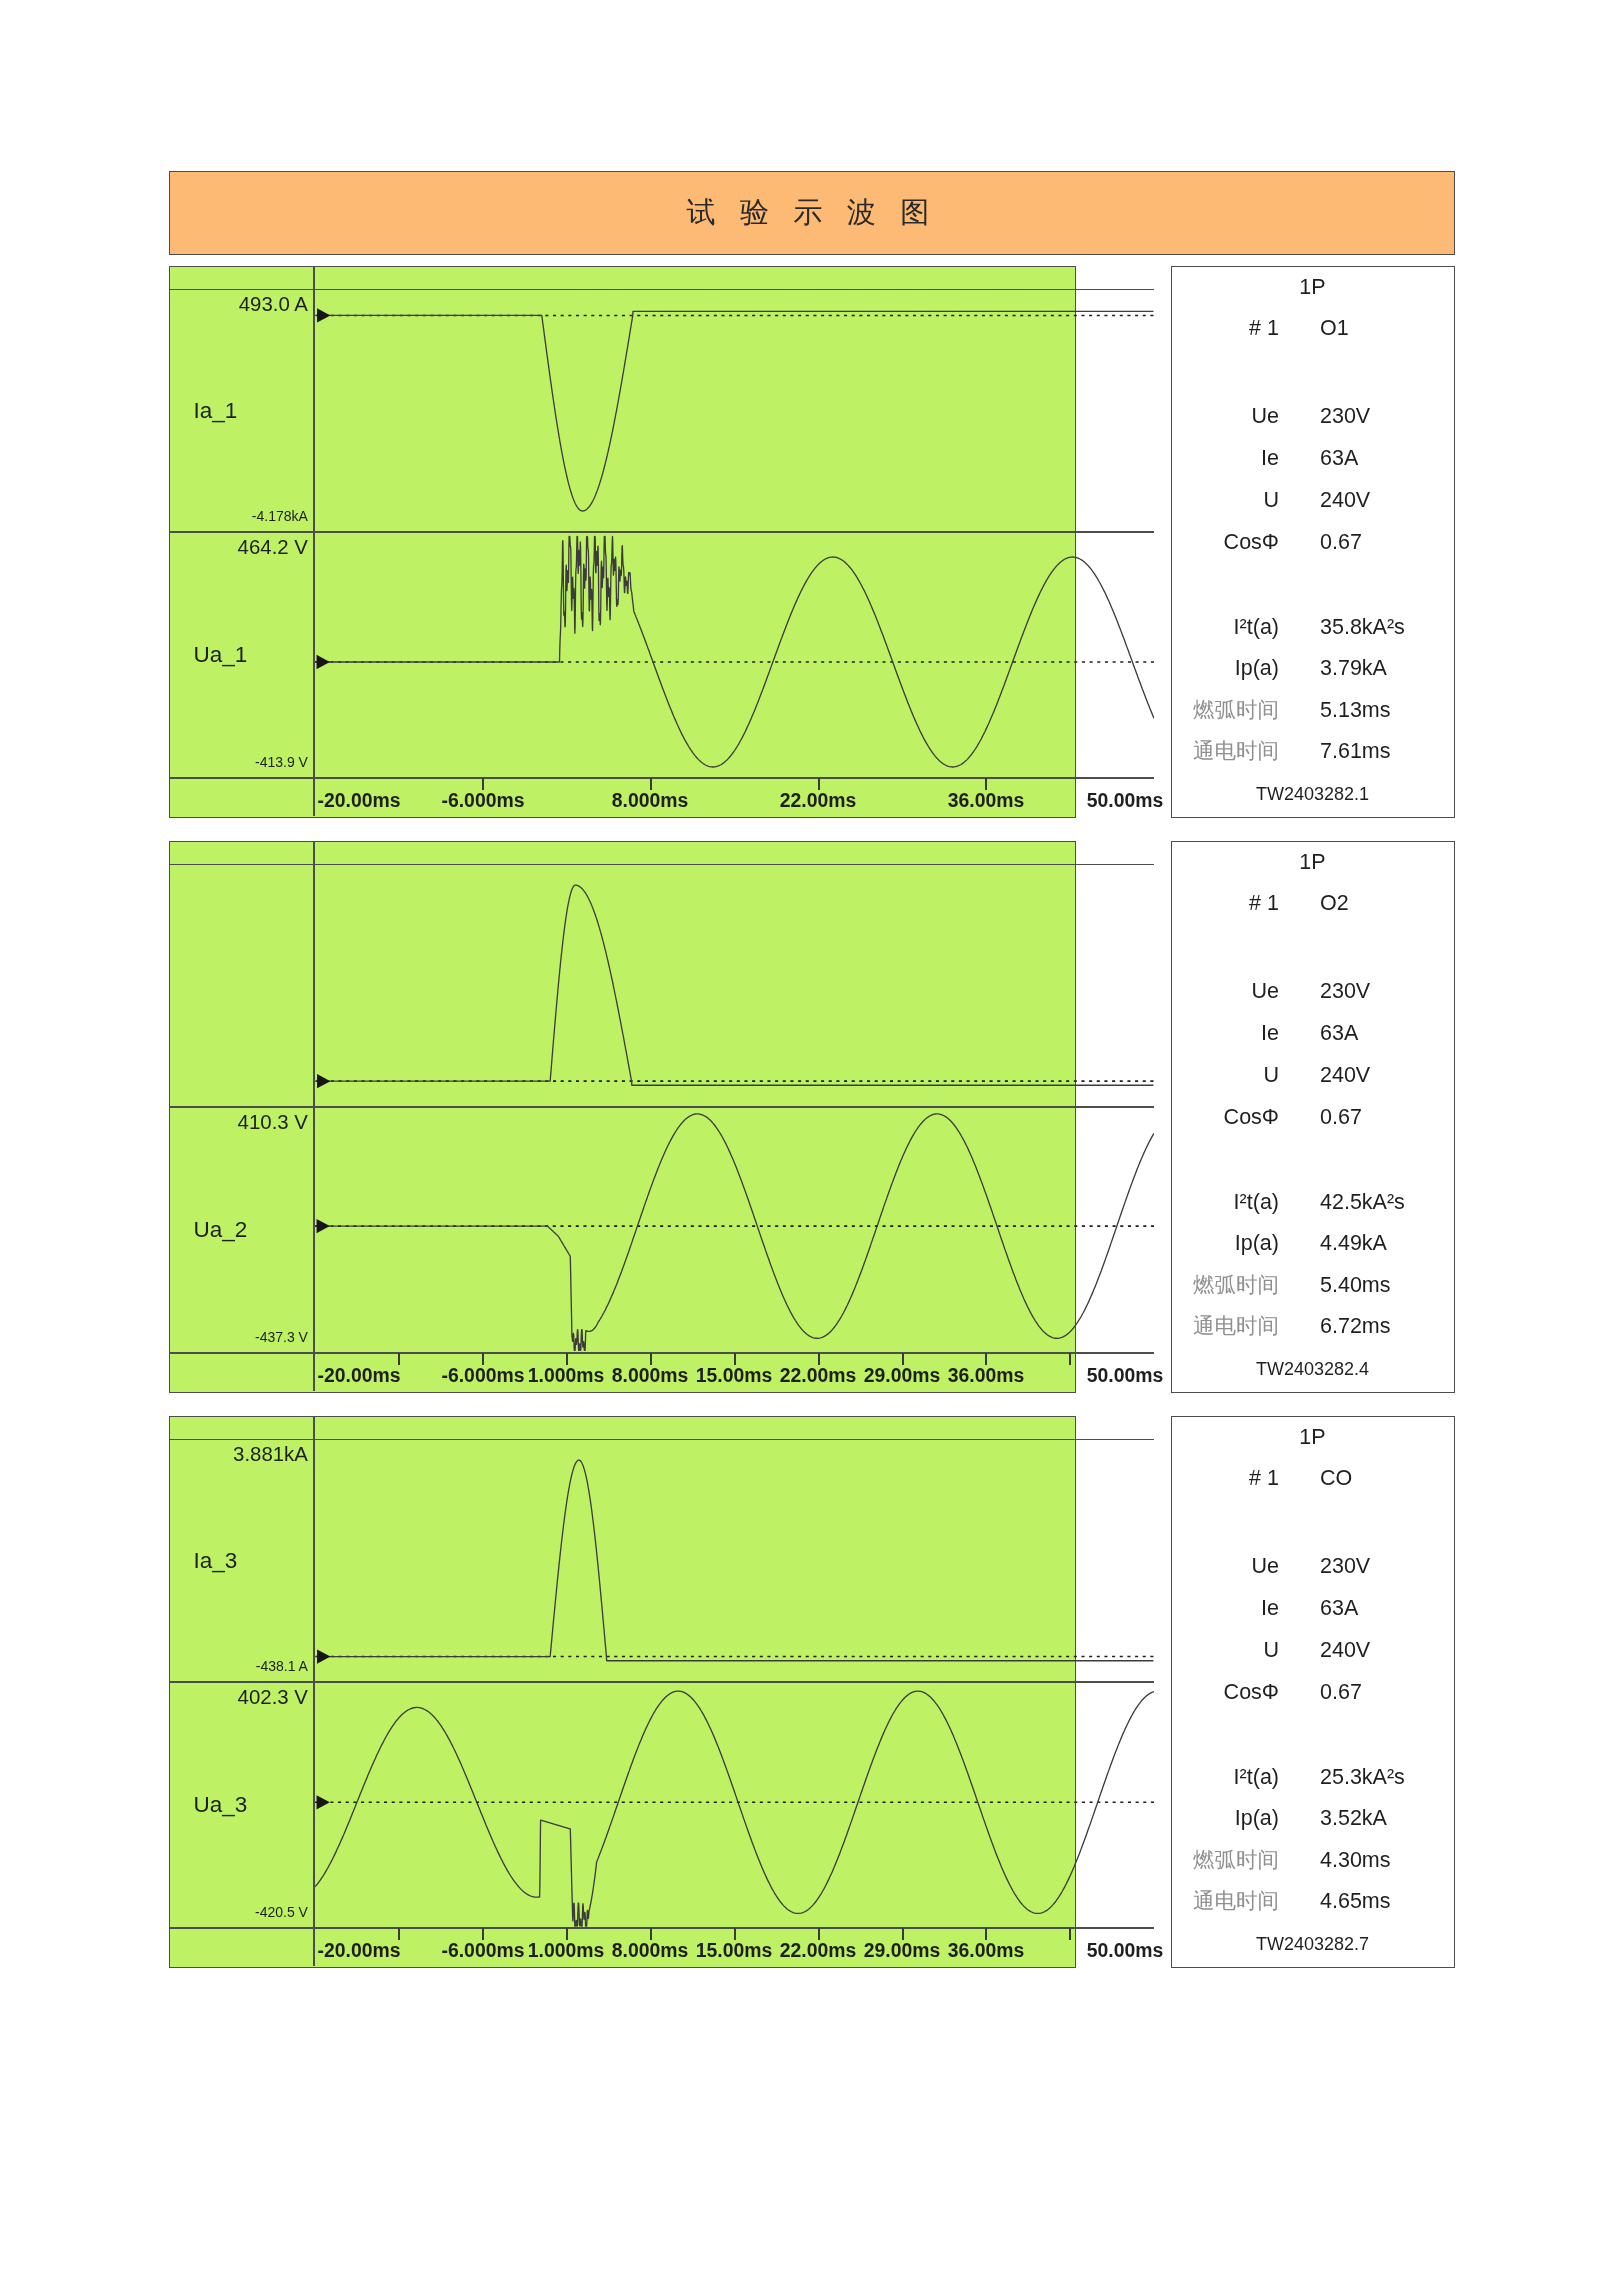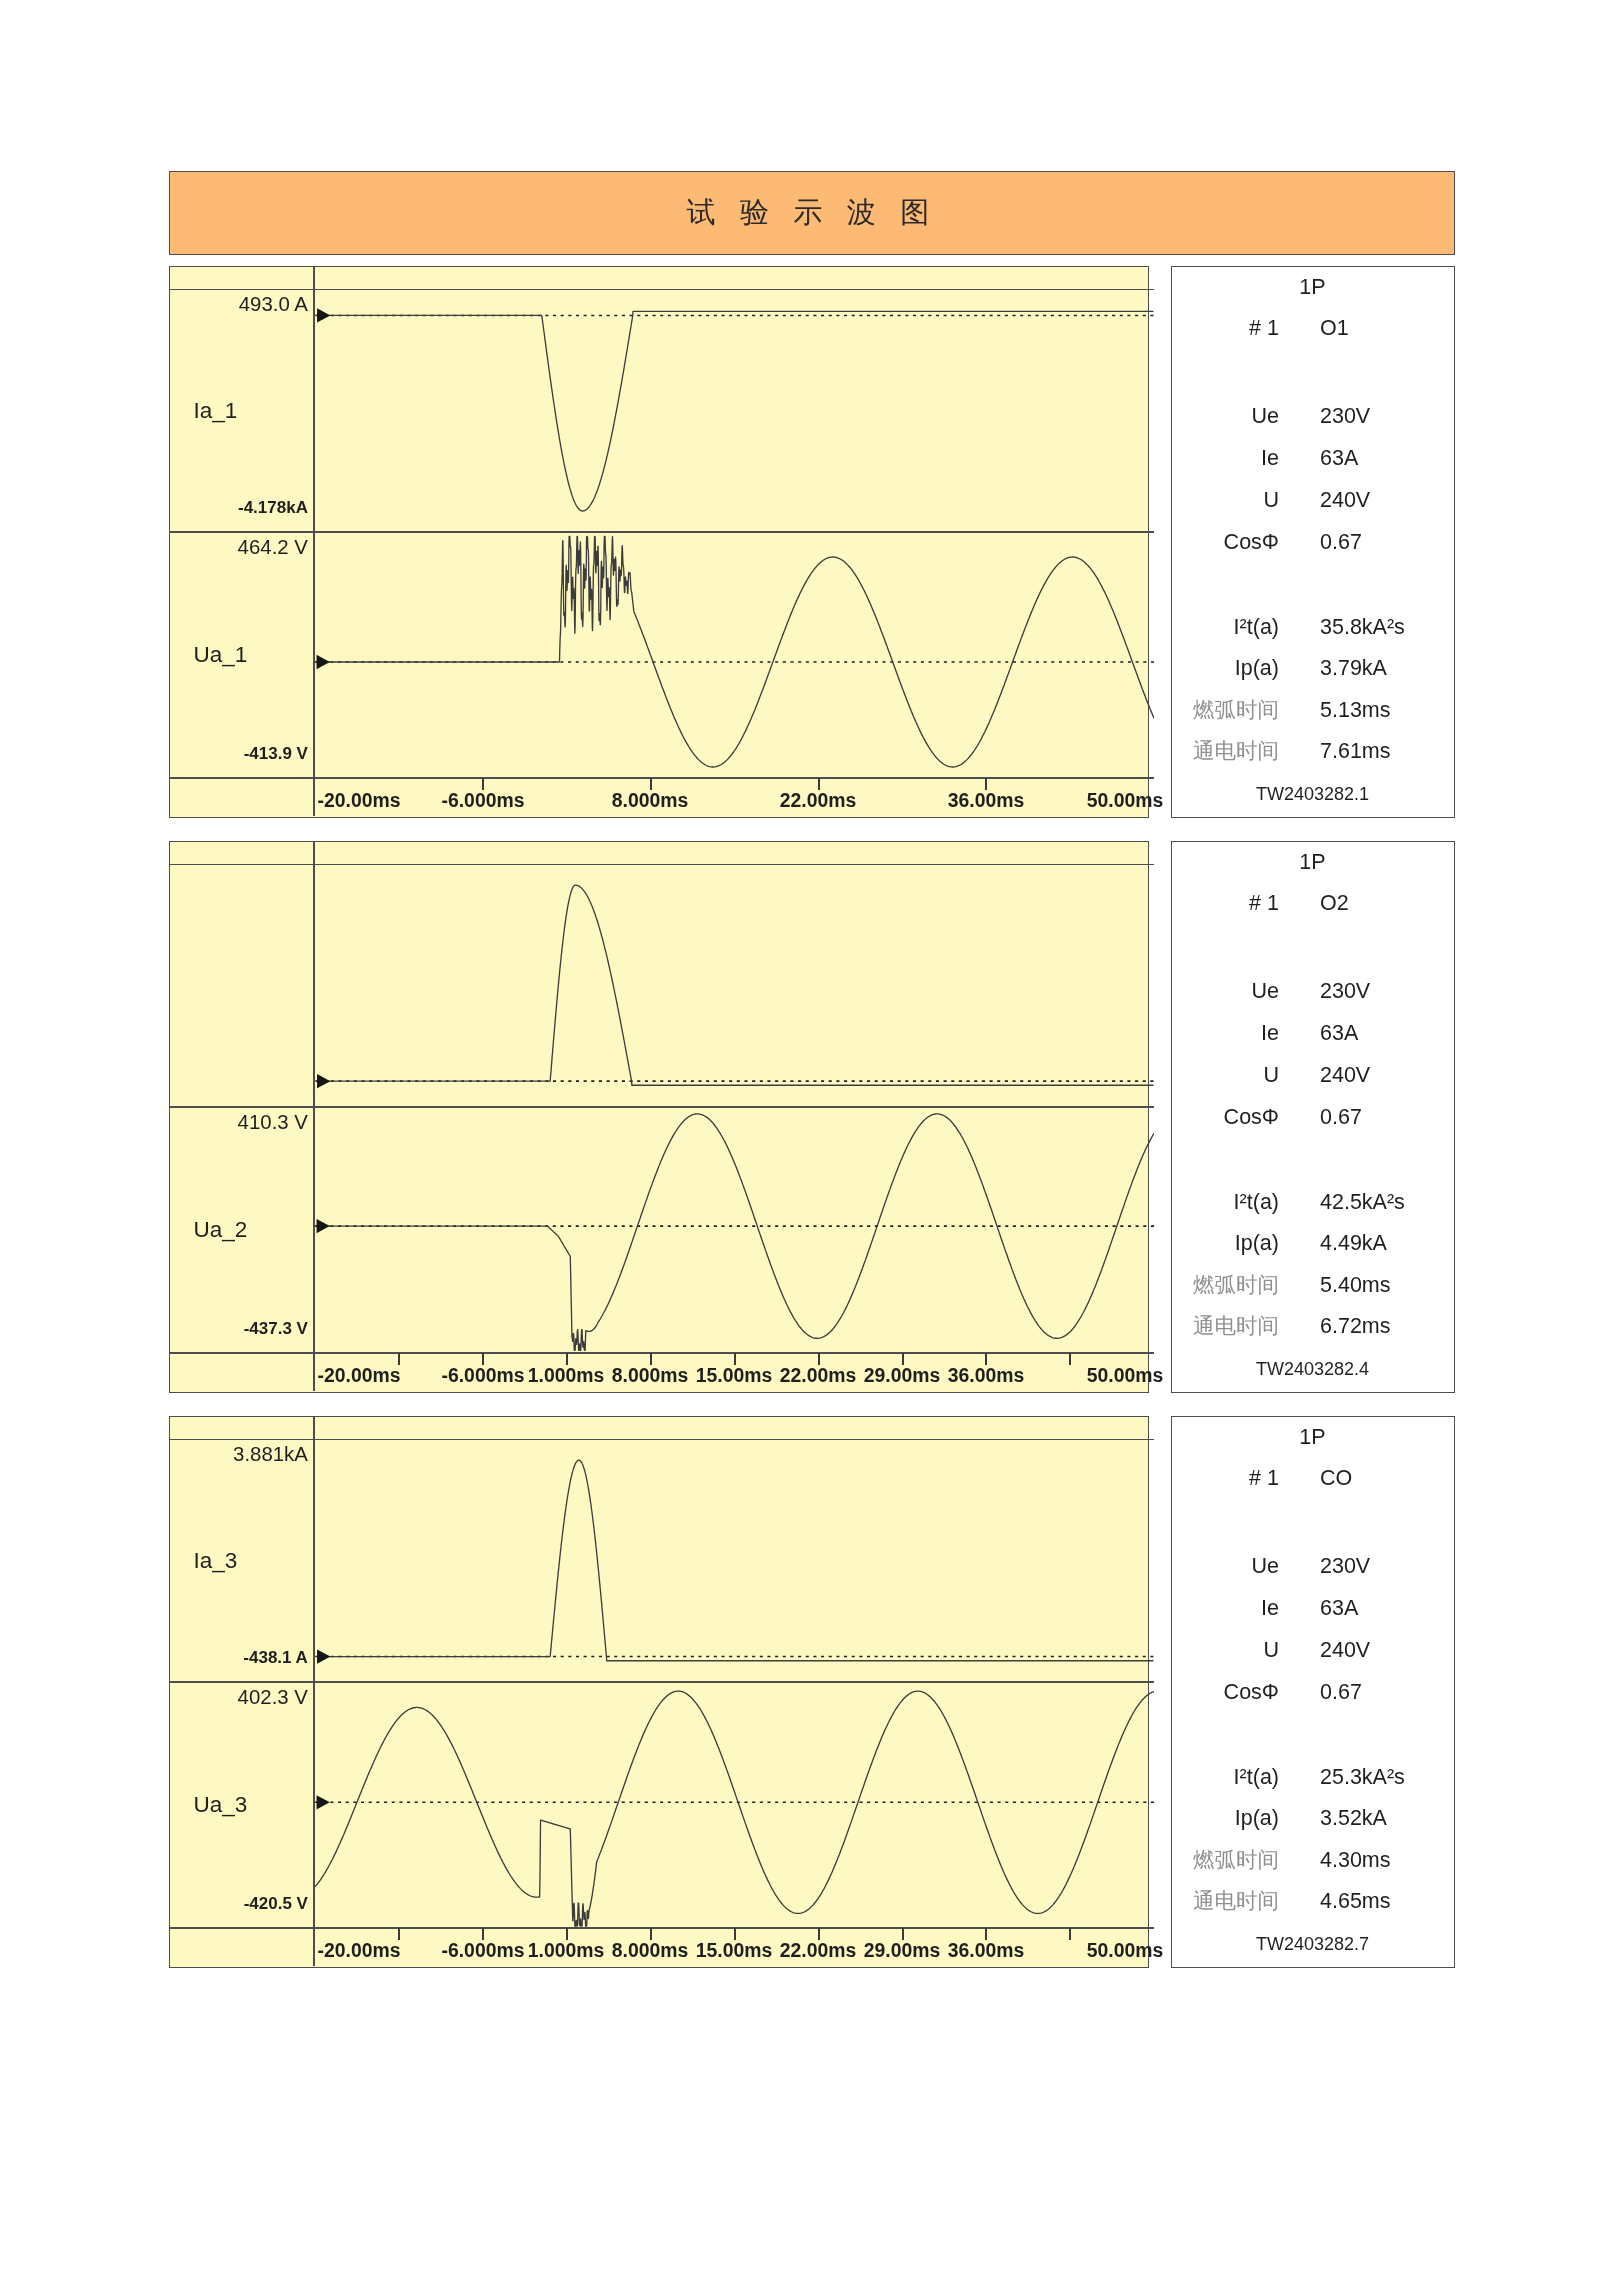--- a/index.html
+++ b/index.html
@@ -1,25 +1,25 @@
 <!DOCTYPE html>
 <html style="font-size:8.2px"><head>
 <meta charset="utf-8">
 <style>
   html,body{margin:0;padding:0;background:#ffffff;}
   body{width:1623px;height:2295px;position:relative;font-family:"Liberation Sans","DejaVu Sans",sans-serif;color:#1f1f1f;}
   .title-box{position:absolute;left:169px;top:171px;width:1286px;height:84px;border:1.5px solid #4d4d4d;box-sizing:border-box;background:#fdba74;}
   .title-box span{display:block;text-align:center;line-height:81px;font-size:29px;letter-spacing:8.2px;color:#2a2a2a;}
-  .block{position:absolute;left:169px;width:980px;height:552px;border:1.5px solid #4d4d4d;box-sizing:border-box;background:#fef9c3;}
+  .block{position:absolute;left:169px;width:907px;height:552px;border:1.5px solid #4d4d4d;box-sizing:border-box;background:#bef264;}
   .pbox{position:absolute;left:1171px;width:284px;height:552px;border:1.5px solid #4d4d4d;box-sizing:border-box;background:#fff;}
   .hline{position:absolute;left:0;width:984px;height:1.5px;background:#4d4d4d;}
   .vdiv{position:absolute;left:143px;top:0;width:1.5px;height:549px;background:#4d4d4d;}
   .lab-cell{position:absolute;left:0;width:143px;}
   .scale-top{position:absolute;top:3.1px;right:5.1px;font-size:20.4px;white-space:nowrap;}
-  .scale-bot{position:absolute;bottom:13px;right:5.1px;font-size:17px;white-space:nowrap;font-weight:bold;}
+  .scale-bot{position:absolute;bottom:7px;right:5.1px;font-size:14px;white-space:nowrap;}
   .chan{position:absolute;left:23.5px;top:50%;transform:translateY(-50%);font-size:22.5px;}
   .plot{position:absolute;left:145px;width:839px;}
   .plot svg{display:block;}
   .axis-area{position:absolute;left:145px;width:839px;height:38px;top:511px;}
   .axis-left{position:absolute;left:0;top:511px;width:143px;height:38px;}
   .tick{position:absolute;top:0;width:1.5px;height:12.3px;background:#3a3a3a;}
   .xlab{position:absolute;top:11.2px;width:112px;text-align:center;font-size:19.4px;color:#1f1f1f;white-space:nowrap;font-weight:bold;}
   .prow{position:absolute;left:0;width:281px;height:24.5px;line-height:24.5px;font-size:21.5px;}
   .plabel{position:absolute;left:0;top:0;width:107px;text-align:right;white-space:nowrap;}
   .plabel.muted{color:#8f8f8f;}

